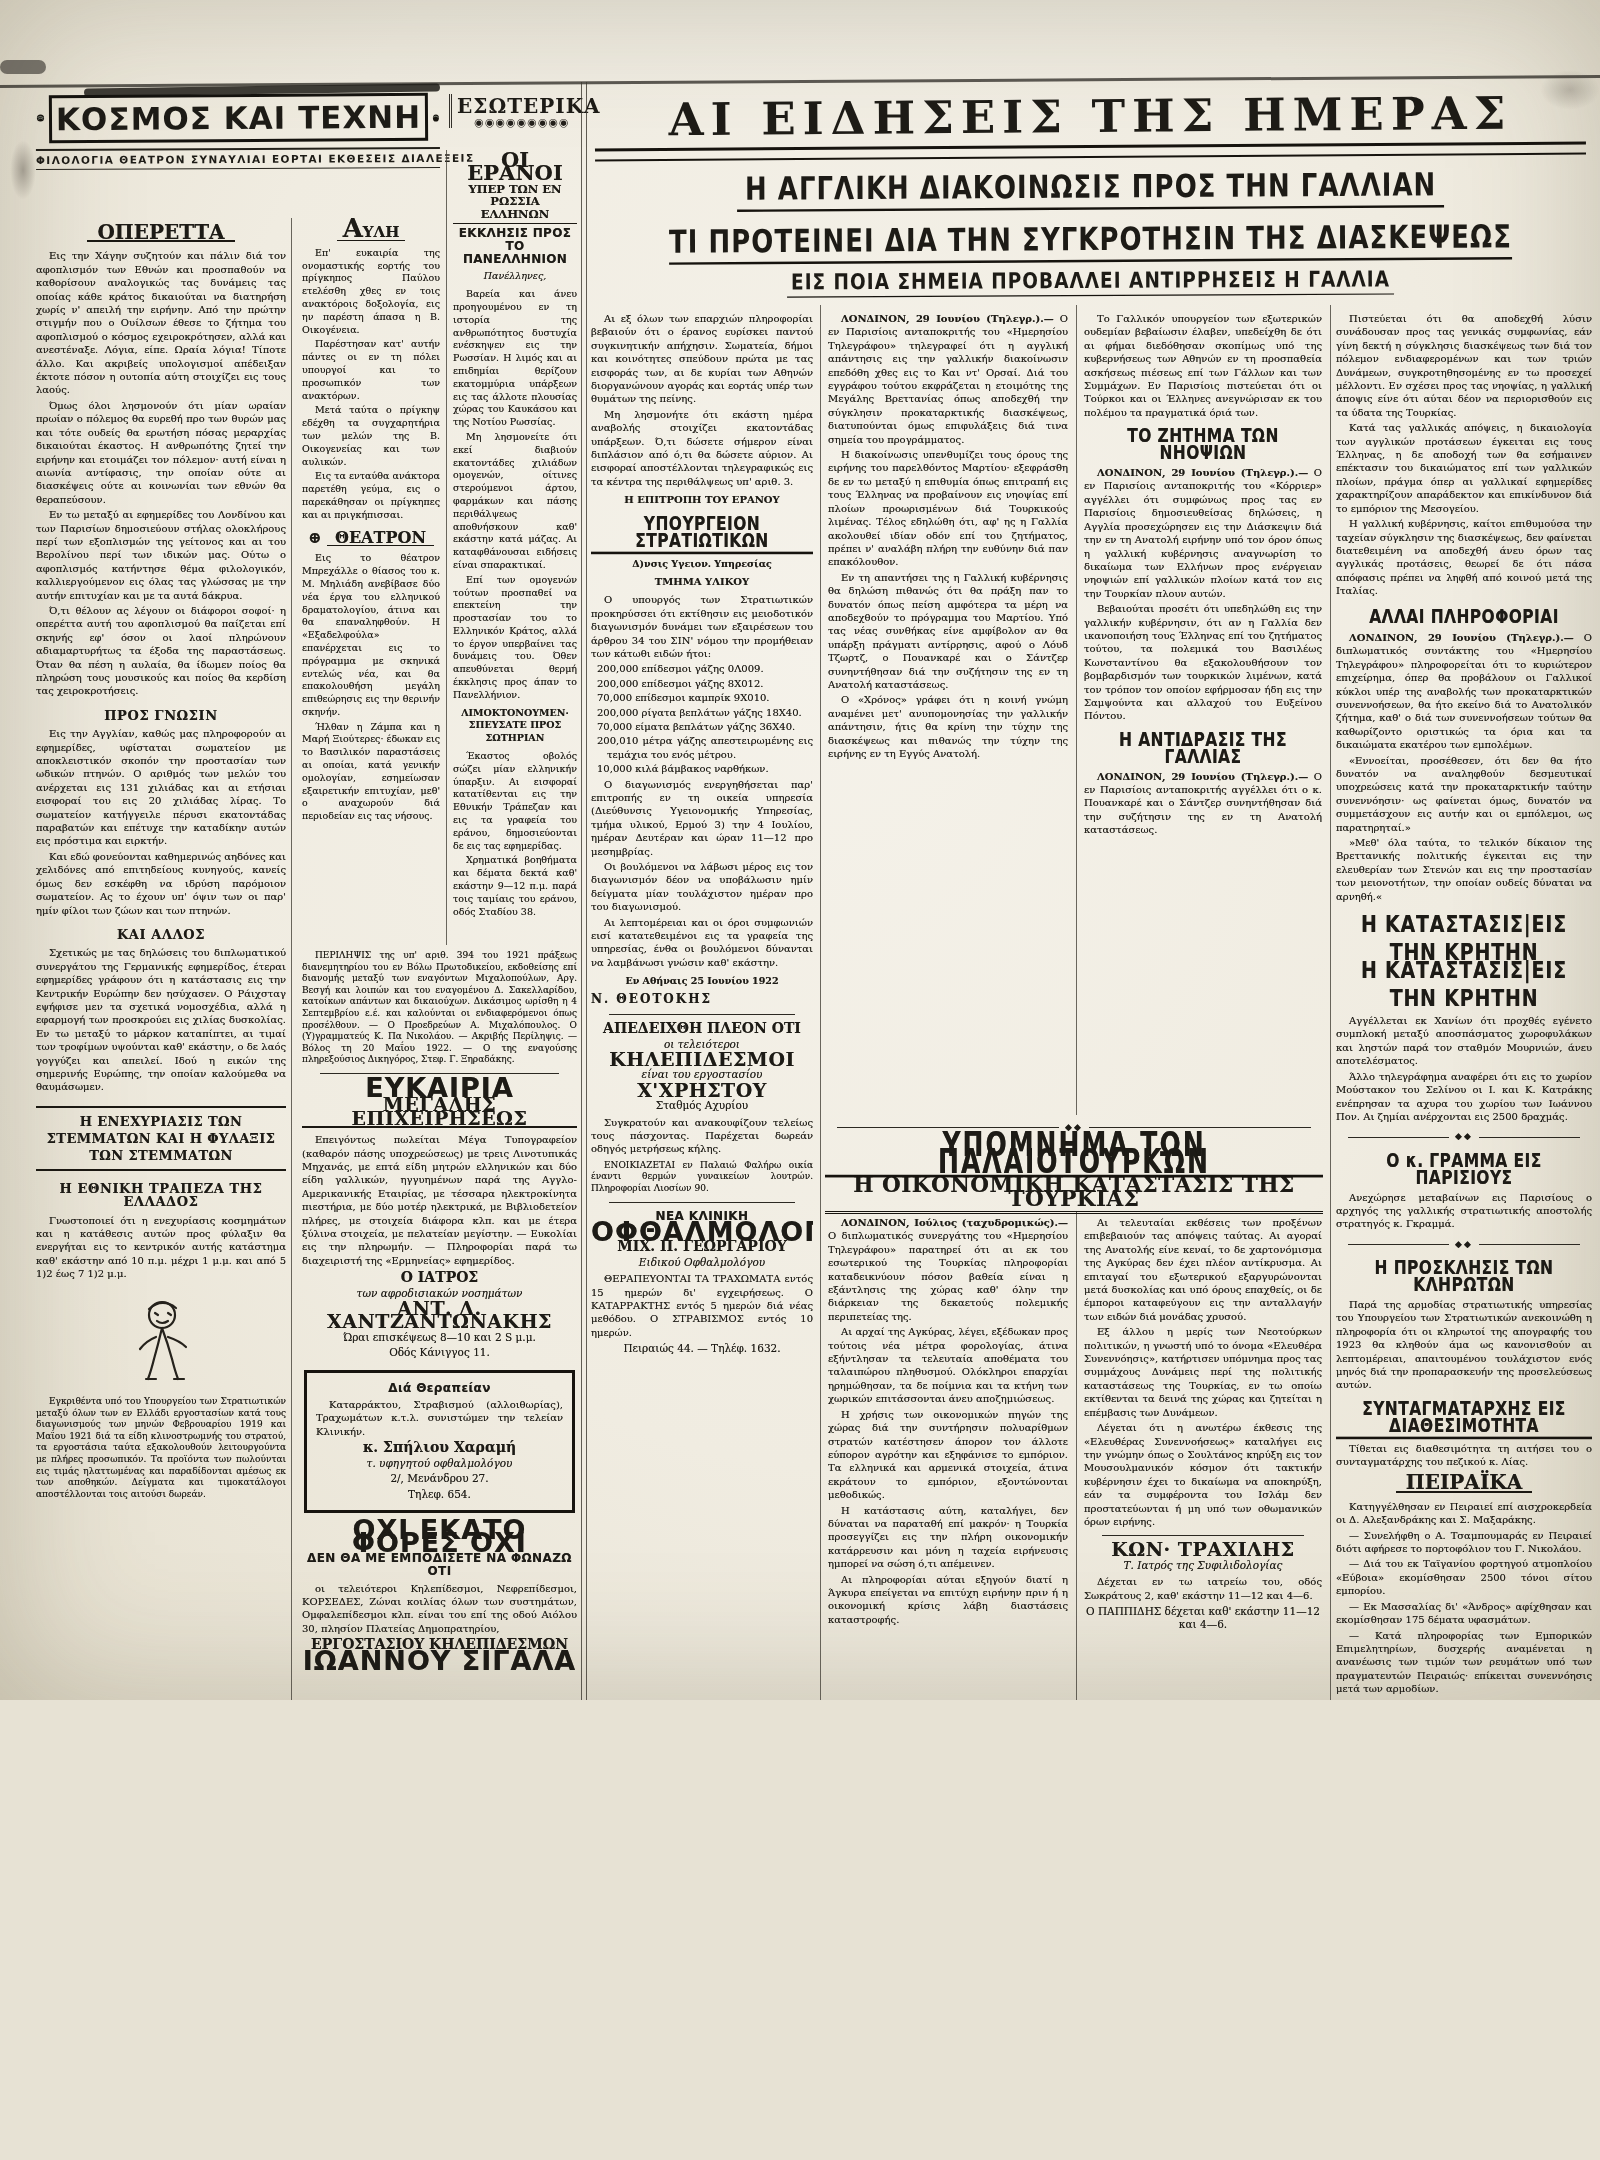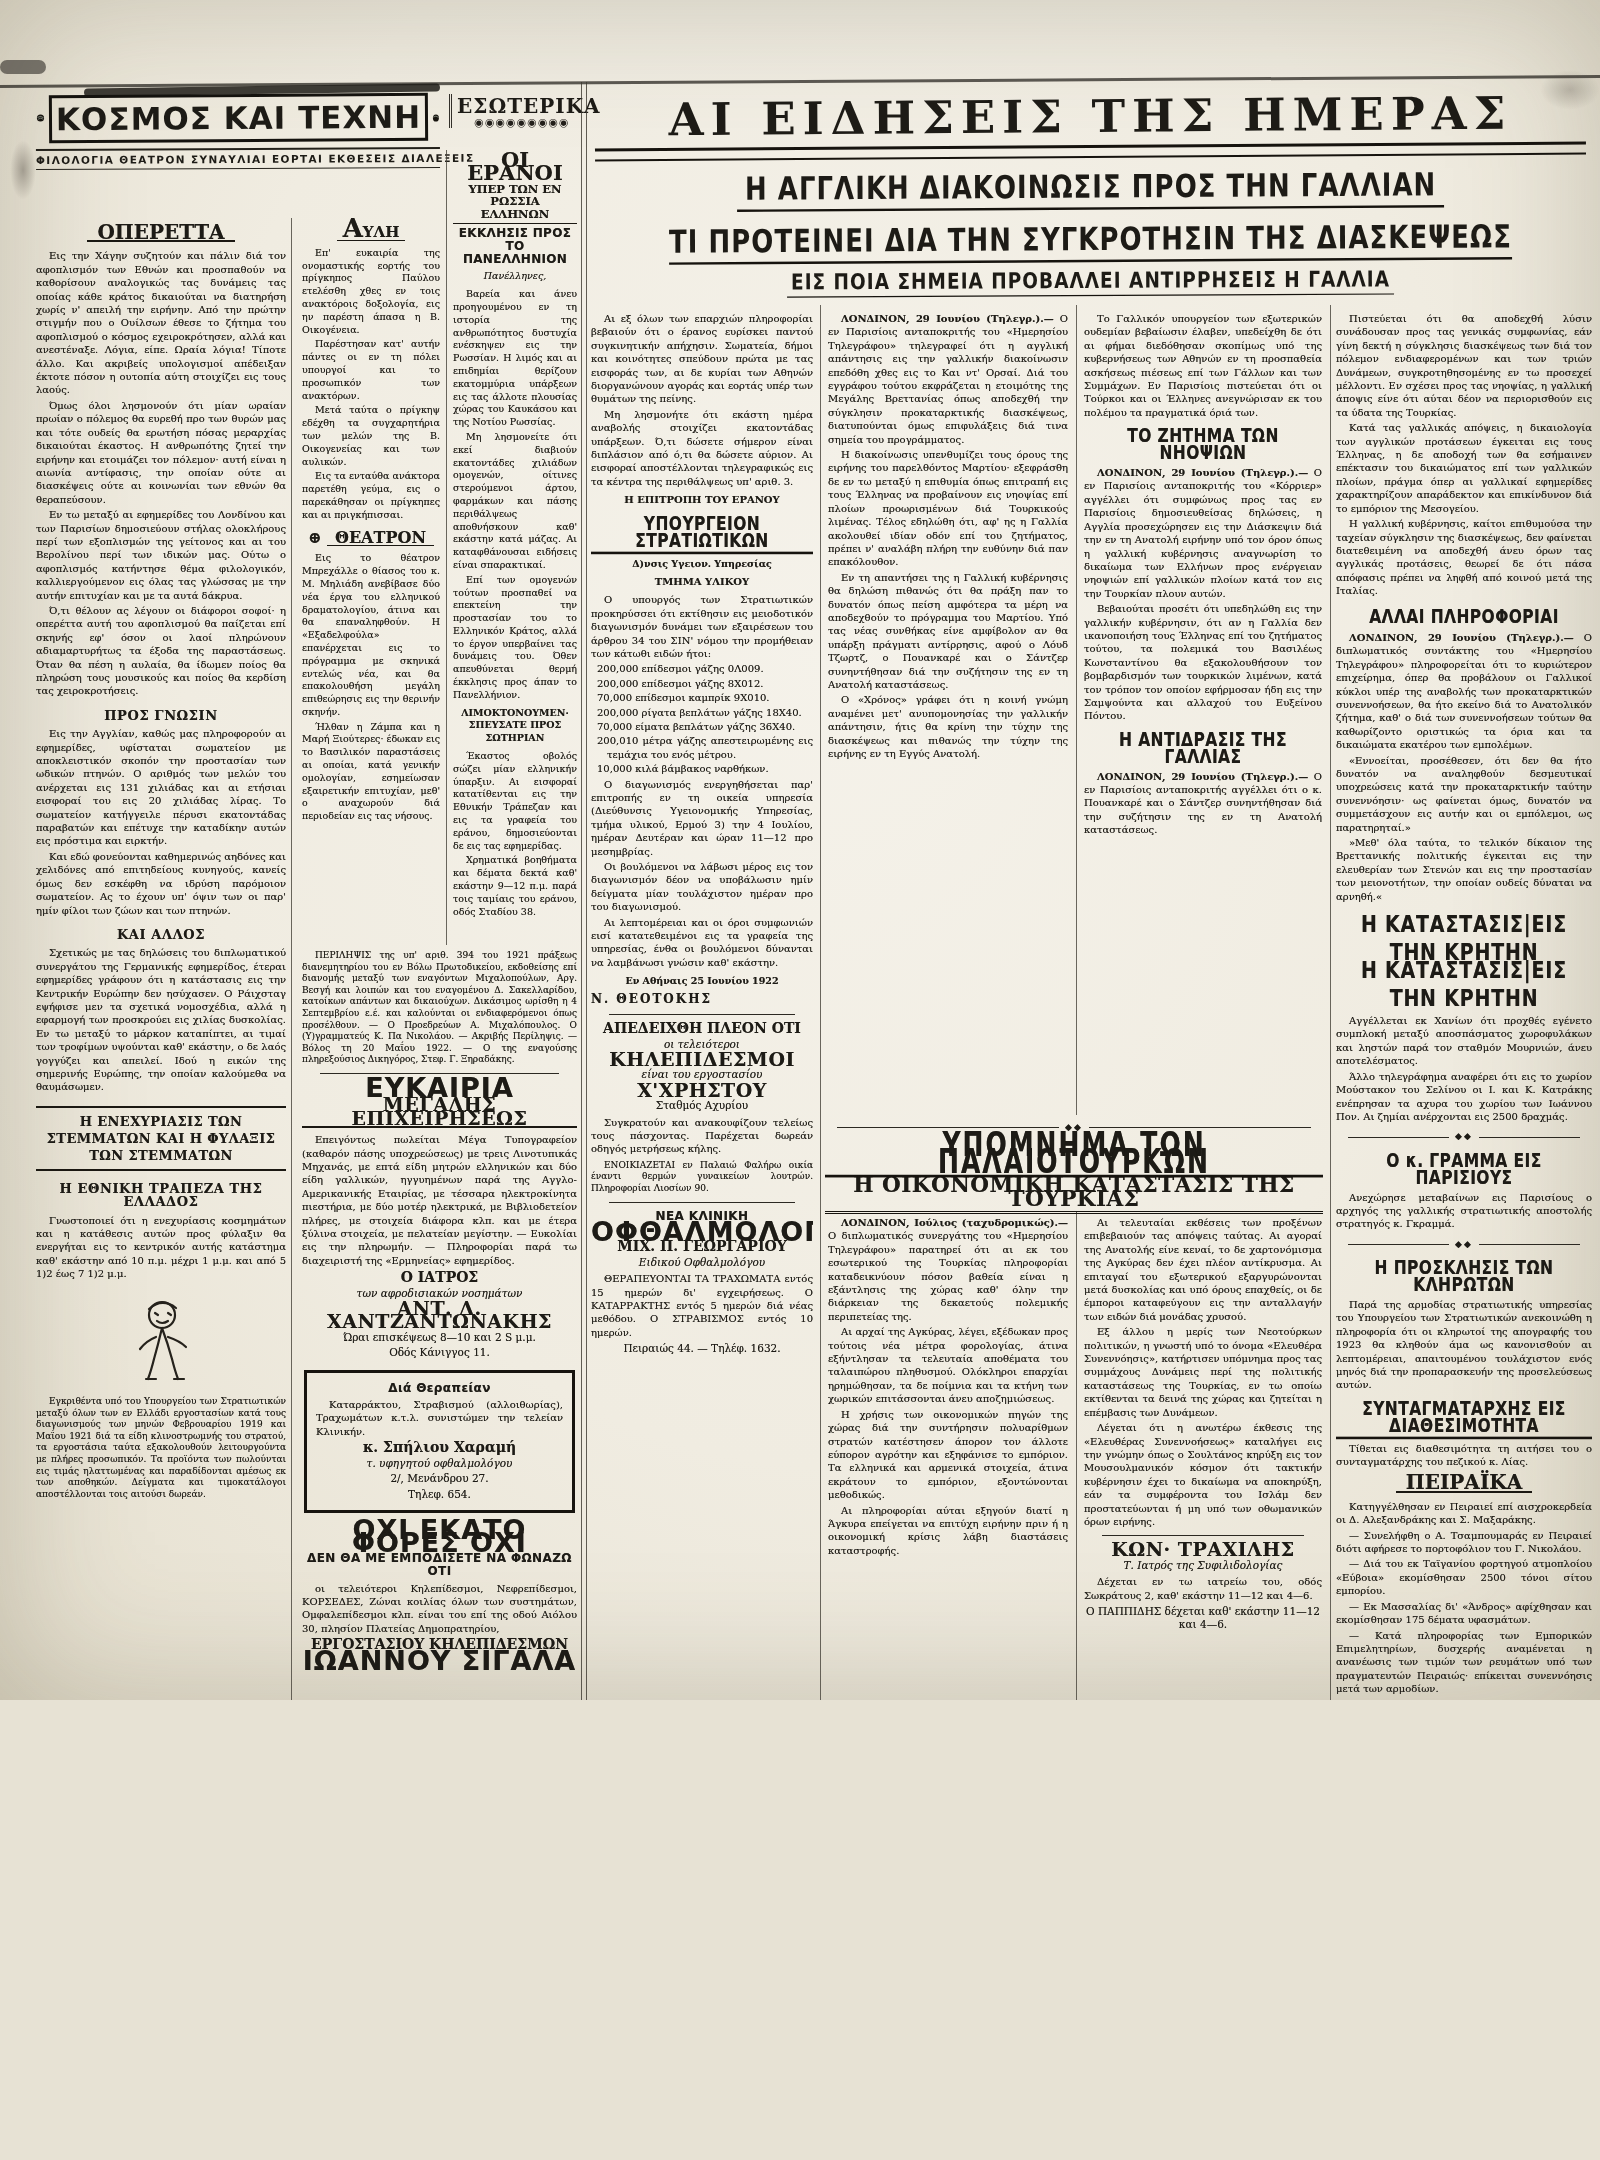--- a/index.html
+++ b/index.html
@@ -275,20 +275,21 @@
       <div class="orn">
         <span class="g">◆◆</span>
       </div>
       <div class="h band1"><span class="txt">ΥΠΟΜΝΗΜΑ ΤΩΝ ΠΑΛΑΙΟΤΟΥΡΚΩΝ</span></div>
       <div class="h band2"><span class="txt">Η ΟΙΚΟΝΟΜΙΚΗ ΚΑΤΑΣΤΑΣΙΣ ΤΗΣ ΤΟΥΡΚΙΑΣ</span></div>
     </div>
   <div class="region" style="left:828px; top:1216px;width:240px; height:927px;">
       <div class="p "><span class="dl">ΛΟΝΔΙΝΟΝ, Ιούλιος (ταχυδρομικώς).—</span><span> Ο διπλωματικός συνεργάτης του «Ημερησίου Τηλεγράφου» παρατηρεί ότι αι εκ του εσωτερικού της Τουρκίας πληροφορίαι καταδεικνύουν πόσον βαθεία είναι η εξάντλησις της χώρας καθ' όλην την διάρκειαν της δεκαετούς πολεμικής περιπετείας της.</span></div>
       <div class="p "><span>Αι αρχαί της Αγκύρας, λέγει, εξέδωκαν προς τούτοις νέα μέτρα φορολογίας, άτινα εξήντλησαν τα τελευταία αποθέματα του ταλαιπώρου πληθυσμού. Ολόκληροι επαρχίαι ηρημώθησαν, τα δε ποίμνια και τα κτήνη των χωρικών επιτάσσονται άνευ αποζημιώσεως.</span></div>
       <div class="p "><span>Η χρήσις των οικονομικών πηγών της χώρας διά την συντήρησιν πολυαρίθμων στρατών κατέστησεν άπορον τον άλλοτε εύπορον αγρότην και εξηφάνισε το εμπόριον. Τα ελληνικά και αρμενικά στοιχεία, άτινα εκράτουν το εμπόριον, εξοντώνονται μεθοδικώς.</span></div>
+      <div class="p "><span>Η κατάστασις αύτη, καταλήγει, δεν δύναται να παραταθή επί μακρόν· η Τουρκία προσεγγίζει εις την πλήρη οικονομικήν κατάρρευσιν και μόνη η ταχεία ειρήνευσις ημπορεί να σώση ό,τι απέμεινεν.</span></div>
       <div class="p "><span>Αι πληροφορίαι αύται εξηγούν διατί η Άγκυρα επείγεται να επιτύχη ειρήνην πριν ή η οικονομική κρίσις λάβη διαστάσεις καταστροφής.</span></div>
     </div>
   <div class="region" style="left:1084px;top:1216px;width:238px; height:927px;">
       <div class="p "><span>Αι τελευταίαι εκθέσεις των προξένων επιβεβαιούν τας απόψεις ταύτας. Αι αγοραί της Ανατολής είνε κεναί, το δε χαρτονόμισμα της Αγκύρας δεν έχει πλέον αντίκρυσμα. Αι επιταγαί του εξωτερικού εξαργυρώνονται μετά δυσκολίας και υπό όρους επαχθείς, οι δε έμποροι καταφεύγουν εις την ανταλλαγήν των ειδών διά μονάδας χρυσού.</span></div>
       <div class="p "><span>Εξ άλλου η μερίς των Νεοτούρκων πολιτικών, η γνωστή υπό το όνομα «Ελευθέρα Συνεννόησις», κατήρτισεν υπόμνημα προς τας συμμάχους Δυνάμεις περί της πολιτικής καταστάσεως της Τουρκίας, εν τω οποίω εκτίθενται τα δεινά της χώρας και ζητείται η επέμβασις των Δυνάμεων.</span></div>
       <div class="p "><span>Λέγεται ότι η ανωτέρω έκθεσις της «Ελευθέρας Συνεννοήσεως» καταλήγει εις την γνώμην όπως ο Σουλτάνος κηρύξη εις τον Μουσουλμανικόν κόσμον ότι τακτικήν κυβέρνησιν έχει το δικαίωμα να αποκηρύξη, εάν τα συμφέροντα του Ισλάμ δεν προστατεύωνται ή μη υπό των οθωμανικών όρων ειρήνης.</span></div>
       <div class="rule"></div>
       <div class="ad">
         <div class="lg">ΚΩΝ· ΤΡΑΧΙΛΗΣ</div>
         <div class="it">Τ. Ιατρός της Συφιλιδολογίας</div>

